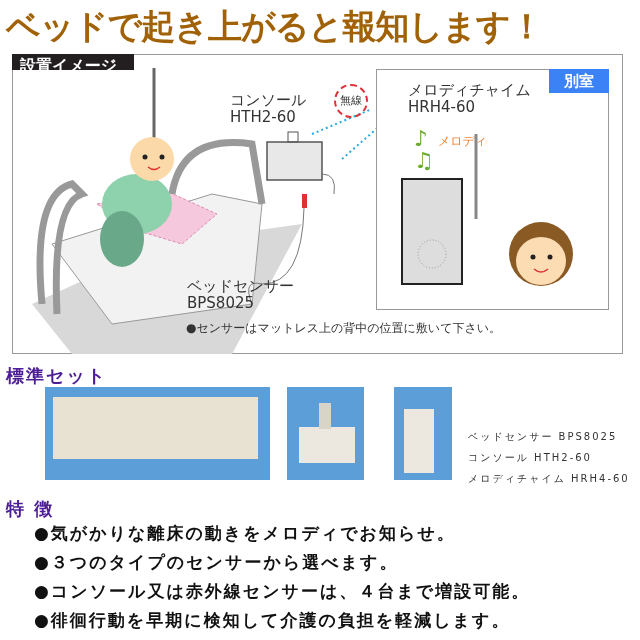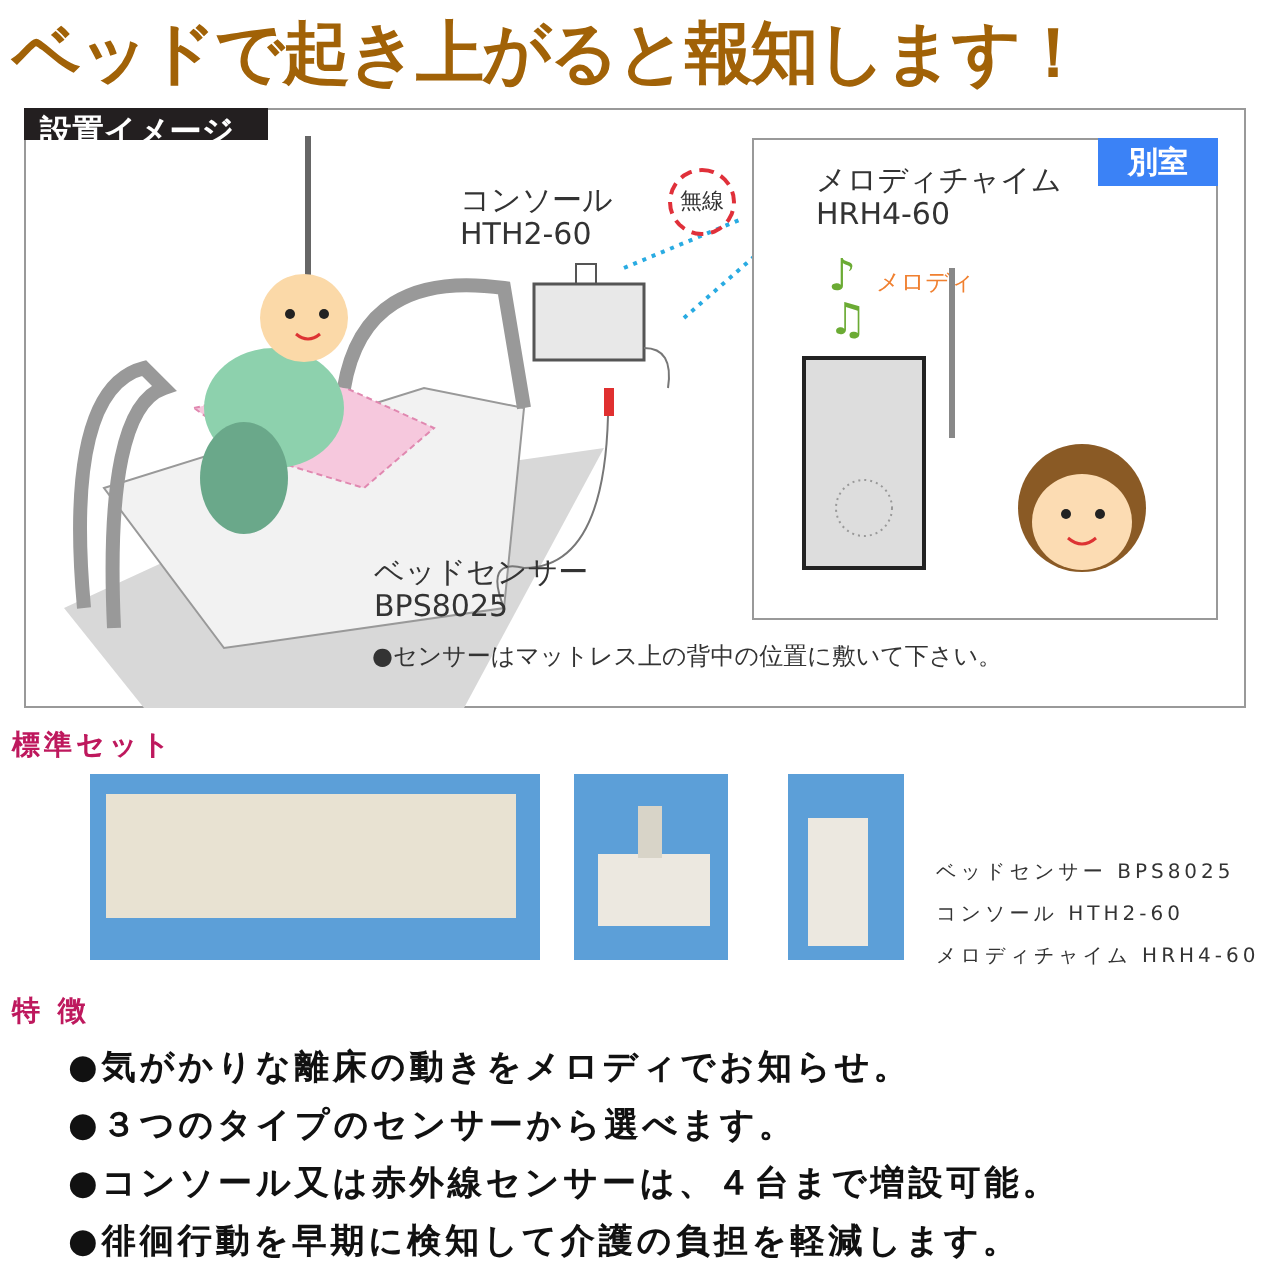--- a/index.html
+++ b/index.html
@@ -11,21 +11,21 @@
   .badge-setup { left: 12px; top: 54px; width: 122px; height: 16px; background: #231f20; color: #fff;
                  font-size: 16px; font-weight: bold; padding: 2px 0 0 8px; }
   .room { left: 376px; top: 69px; width: 233px; height: 241px; border: 1px solid #999; background:#fff; }
   .badge-room { left: 549px; top: 69px; width: 60px; height: 24px; background: #3b82f6; color: #fff;
                 font-size: 15px; font-weight: bold; text-align: center; line-height: 24px; }
   .label { font-size: 15px; color: #333; line-height: 17px; white-space: nowrap; }
   .note { font-size: 12px; color: #333; white-space: nowrap; }
   .wireless { left: 334px; top: 84px; width: 34px; height: 34px; border: 2px dashed #e0303a; border-radius: 50%;
               font-size: 11px; text-align: center; line-height: 30px; color: #333; }
   .melody { left: 438px; top: 133px; font-size: 12px; font-weight: normal; color: #f08030; }
-  .h2 { font-size: 14px; font-weight: bold; color: #be185d; letter-spacing: 2px; }
+  .h2 { font-size: 18px; font-weight: bold; color: #4c1d95; letter-spacing: 2px; }
   .photo { background: #5c9fd8; }
   .set-list { left: 468px; top: 426px; font-size: 10px; letter-spacing: 2px; color: #333; line-height: 21px; }
   .feat { left: 34px; font-size: 17px; font-weight: bold; color: #111; letter-spacing: 2px; white-space: nowrap; }
 </style>
 </head>
 <body>
 
 <div class="abs title">ベッドで起き上がると報知します！</div>
 
 <div class="abs diagram"></div>

